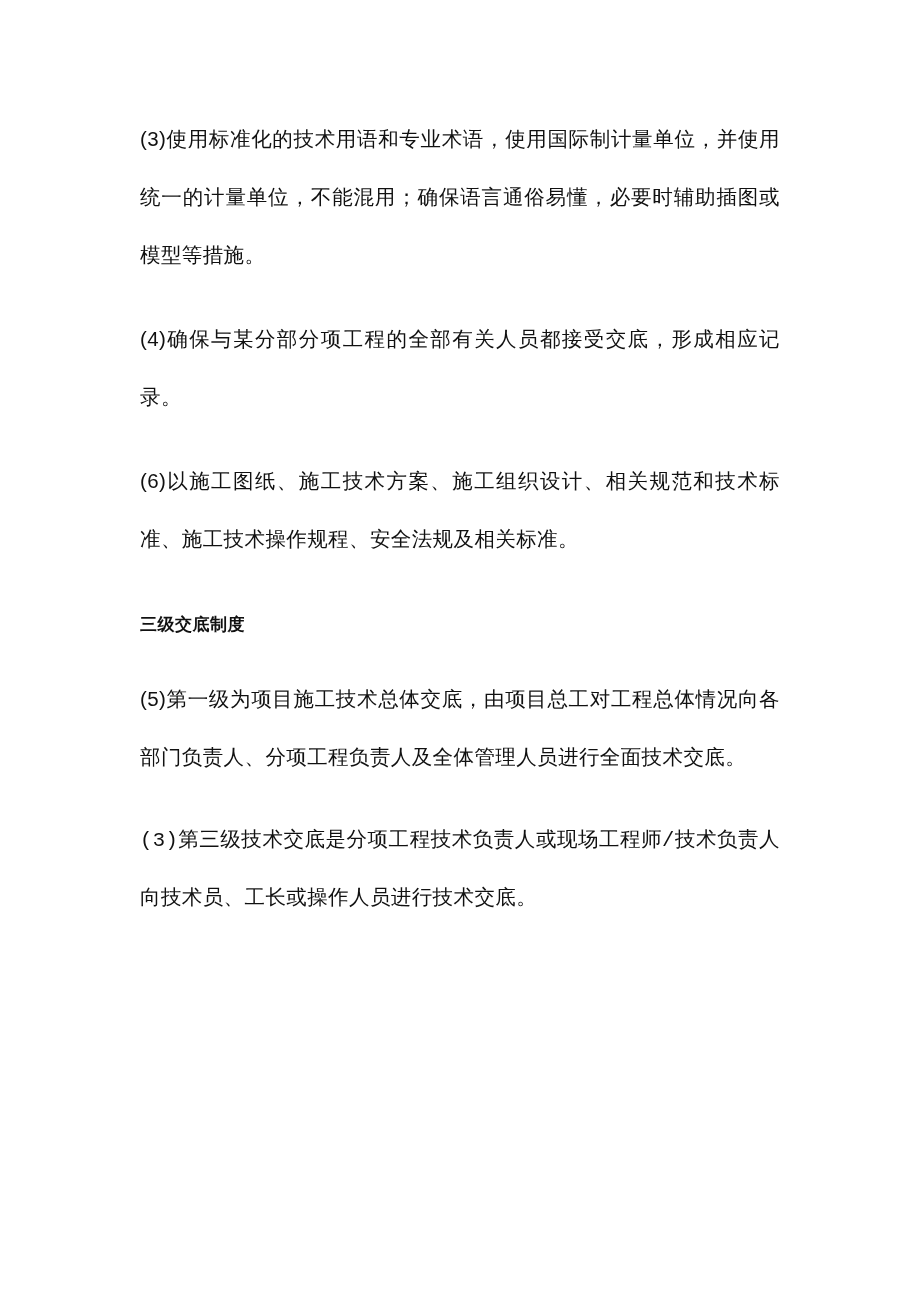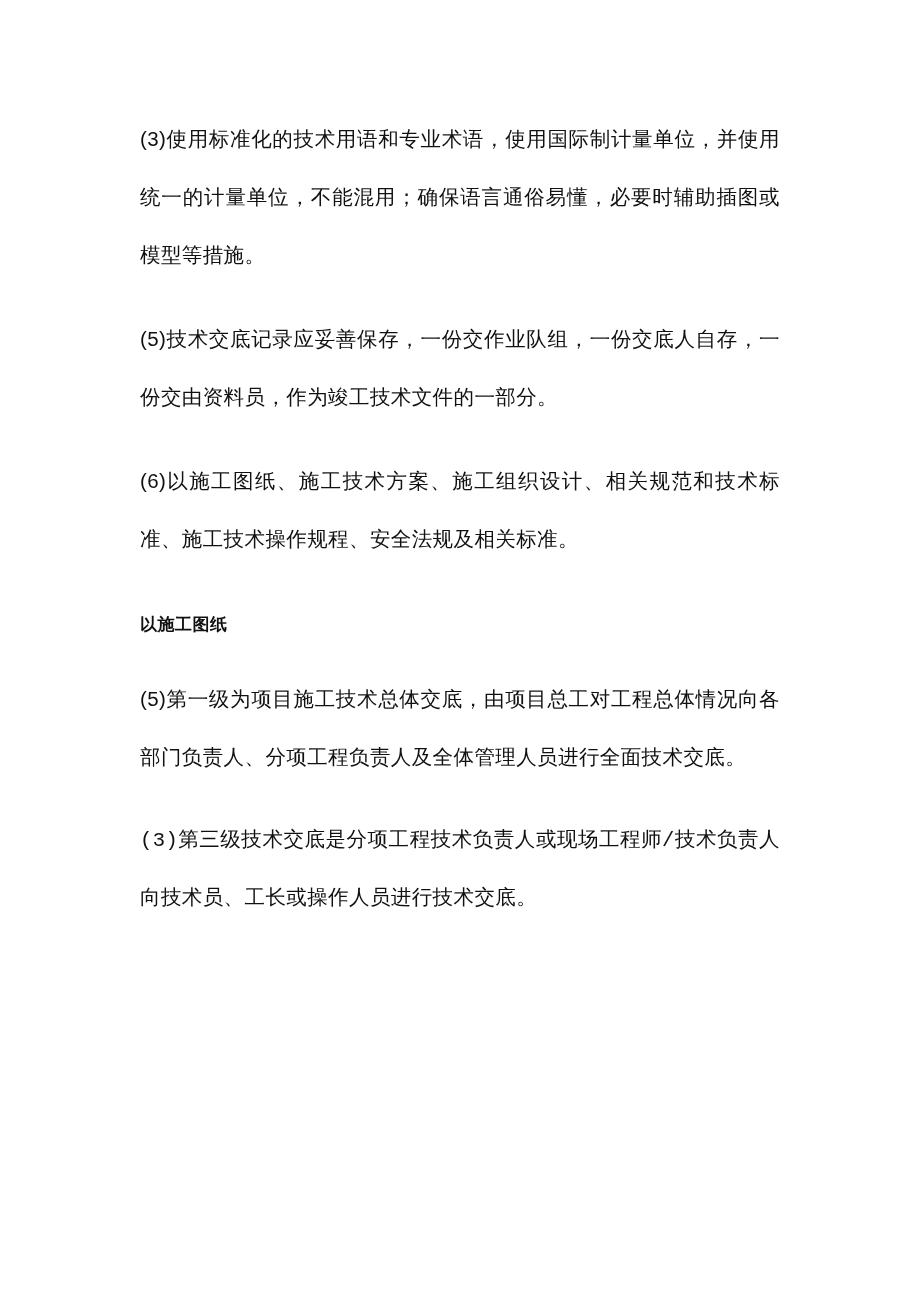--- a/index.html
+++ b/index.html
@@ -41,18 +41,18 @@
     letter-spacing: 0.5px;
     margin: 34px 0 22px 0;
     color: #111111;
   }
 </style>
 </head>
 <body>
 
 <div class="page">
   <p class="para">(3)使用标准化的技术用语和专业术语，使用国际制计量单位，并使用统一的计量单位，不能混用；确保语言通俗易懂，必要时辅助插图或模型等措施。</p>
-  <p class="para">(5)技术交底记录应妥善保存，一份交作业队组，一份交底人自存，一份交由资料员，作为竣工技术文件的一部分。</p>
+  <p class="para">(4)确保与某分部分项工程的全部有关人员都接受交底，形成相应记录。</p>
   <p class="para">(6)以施工图纸、施工技术方案、施工组织设计、相关规范和技术标准、施工技术操作规程、安全法规及相关标准。</p>
-  <h2 class="heading">以施工图纸</h2>
+  <h2 class="heading">三级交底制度</h2>
   <p class="para">(5)第一级为项目施工技术总体交底，由项目总工对工程总体情况向各部门负责人、分项工程负责人及全体管理人员进行全面技术交底。</p>
   <p class="para">(3)第三级技术交底是分项工程技术负责人或现场工程师/技术负责人向技术员、工长或操作人员进行技术交底。</p>
 </div>
 
 </body></html>

